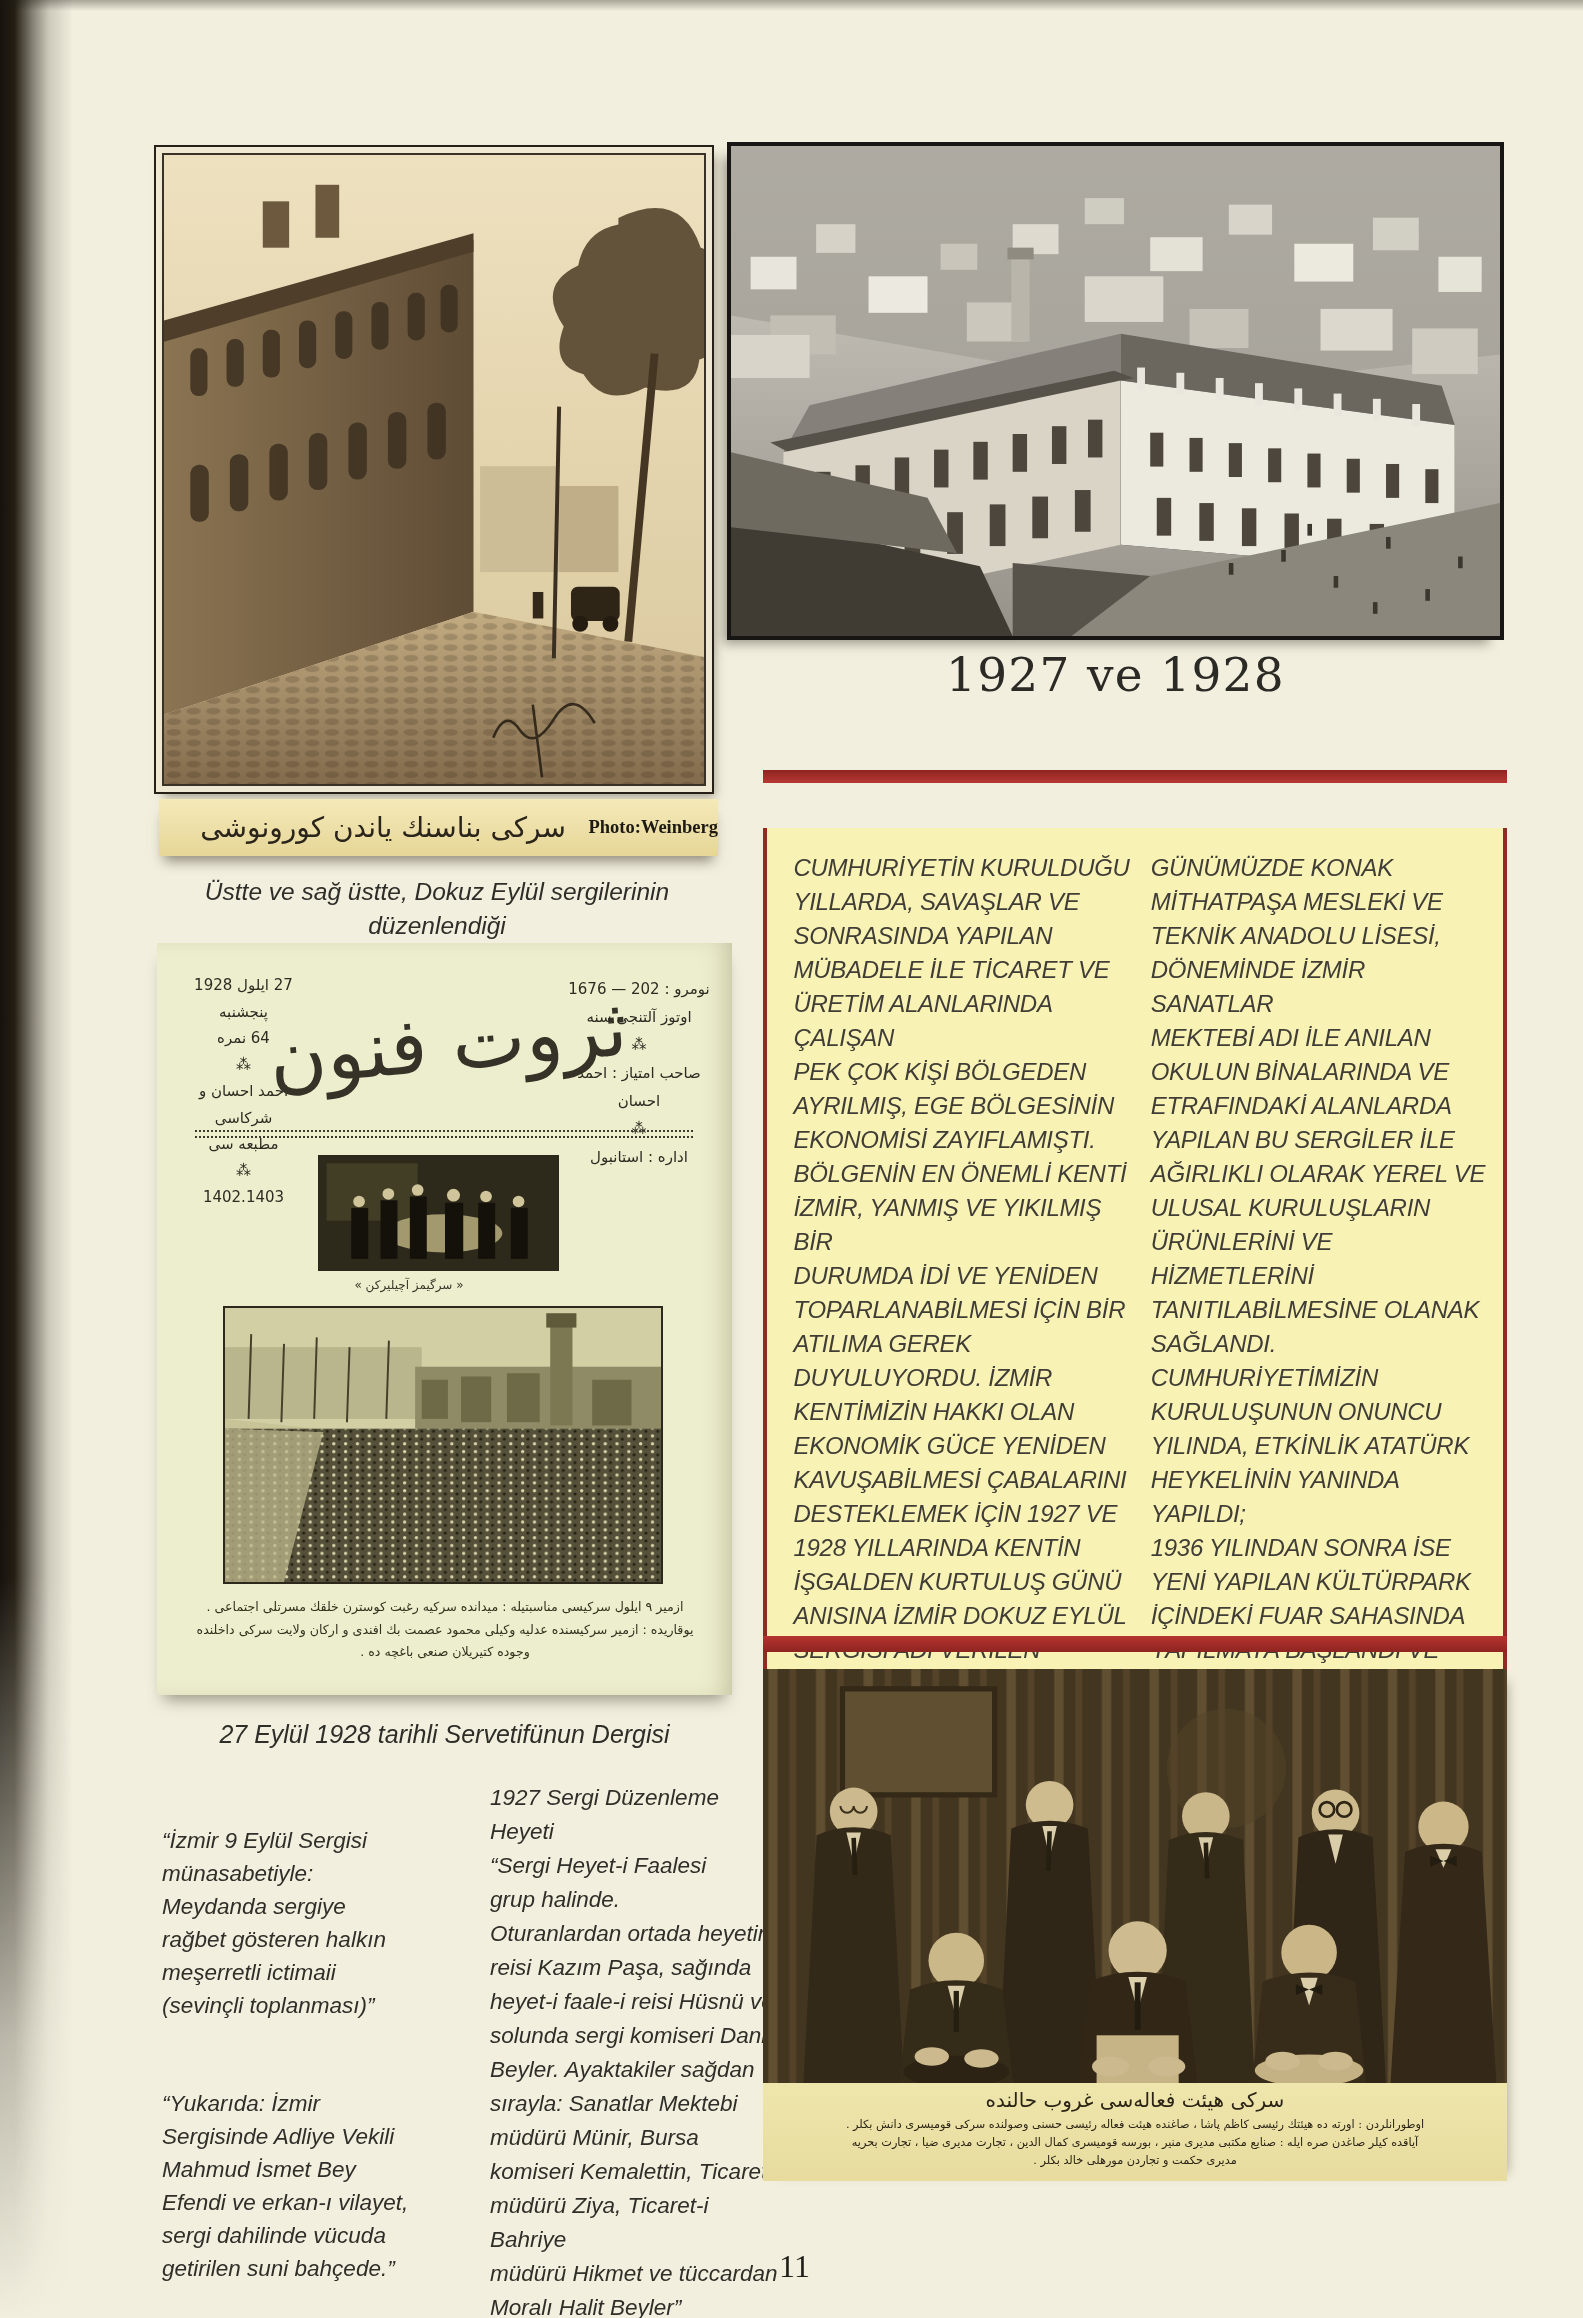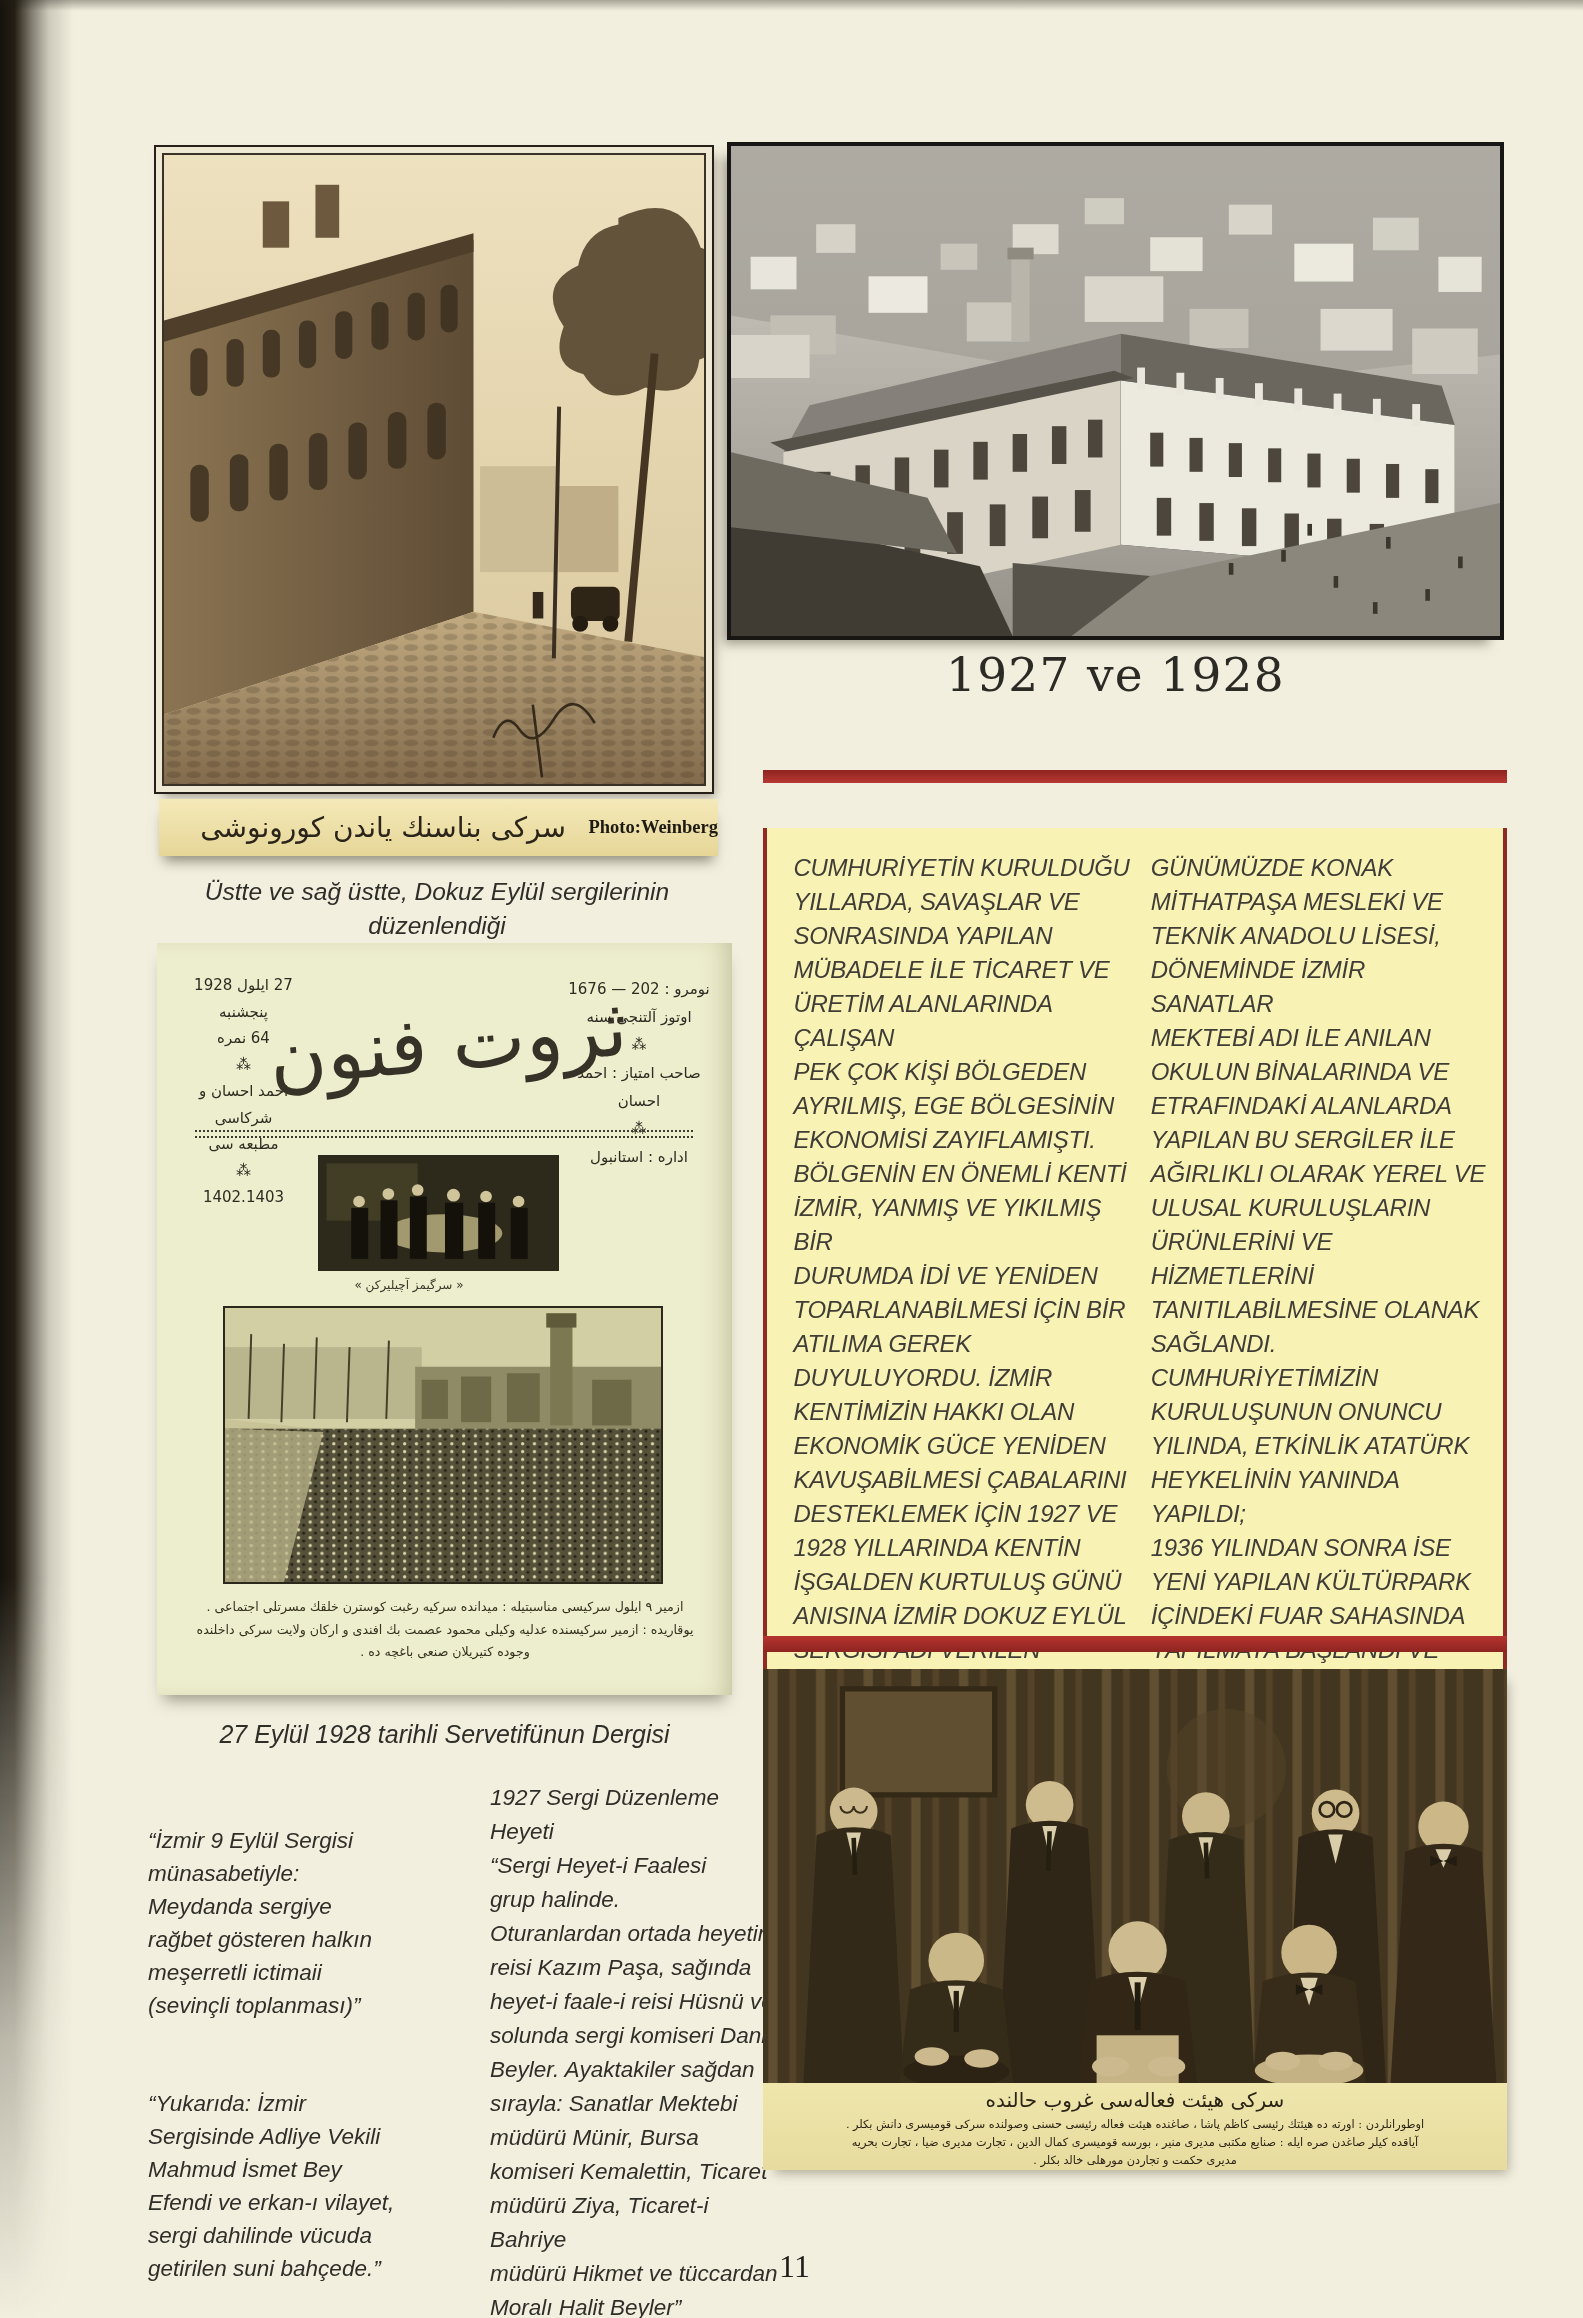--- a/index.html
+++ b/index.html
@@ -65,31 +65,31 @@
   .mag .scap{position:absolute;left:113px;top:335px;width:278px;text-align:center;direction:rtl;
         font-family:"DejaVu Sans",sans-serif;font-size:12px;color:#3a362a;}
   .mag .lphoto{position:absolute;left:66px;top:363px;width:440px;height:278px;border:2px solid #2c281c;box-sizing:border-box;}
   .mag .lphoto svg{display:block;width:100%;height:100%;}
   .mag .bcap{position:absolute;left:26.5px;top:653px;width:523px;text-align:center;direction:rtl;
         font-family:"DejaVu Sans",sans-serif;font-size:12.6px;line-height:22.5px;color:#35311f;white-space:pre-line;}
   .magcap{position:absolute;left:157px;top:1720px;width:575px;text-align:center;
         font-style:italic;font-size:25px;color:#2e2d28;}
 
   
-  .quotecol{position:absolute;left:148px;top:1791px;width:271px;
+  .quotecol{position:absolute;left:162px;top:1791px;width:271px;
         font-style:italic;font-size:22.5px;line-height:33px;color:#302e28;white-space:pre-line;}
   .quotecol .p2{margin-top:32px;}
   .committeecol{position:absolute;left:490px;top:1781px;width:291px;
         font-style:italic;font-size:22.5px;line-height:34px;color:#302e28;white-space:pre-line;}
 
   
   .fig4{position:absolute;left:763px;top:1669px;width:744px;height:501px;
         box-shadow:6.6px 8px 10.6px -5.3px rgba(90,82,62,.45);}
   .fig4 svg{display:block;width:744px;height:414px;}
-  .fig4band{width:744px;height:87px;background:linear-gradient(#efe6ad,#e7dc9e);box-sizing:border-box;
+  .fig4band{width:744px;height:98px;background:linear-gradient(#efe6ad,#e7dc9e);box-sizing:border-box;
         padding-top:5.3px;direction:rtl;text-align:center;color:#2b2416;}
   .fig4band .bt{font-family:"DejaVu Sans",sans-serif;font-size:20px;margin-bottom:4px;}
   .fig4band .bl{font-family:"DejaVu Sans",sans-serif;font-size:11.3px;line-height:18px;white-space:pre-line;}
 
   .pagenum{position:absolute;left:768px;top:2248px;width:53px;text-align:center;
         font-family:"Liberation Serif",serif;font-size:32px;color:#1f1e18;}
 </style>
 </head>
 <body>
 

